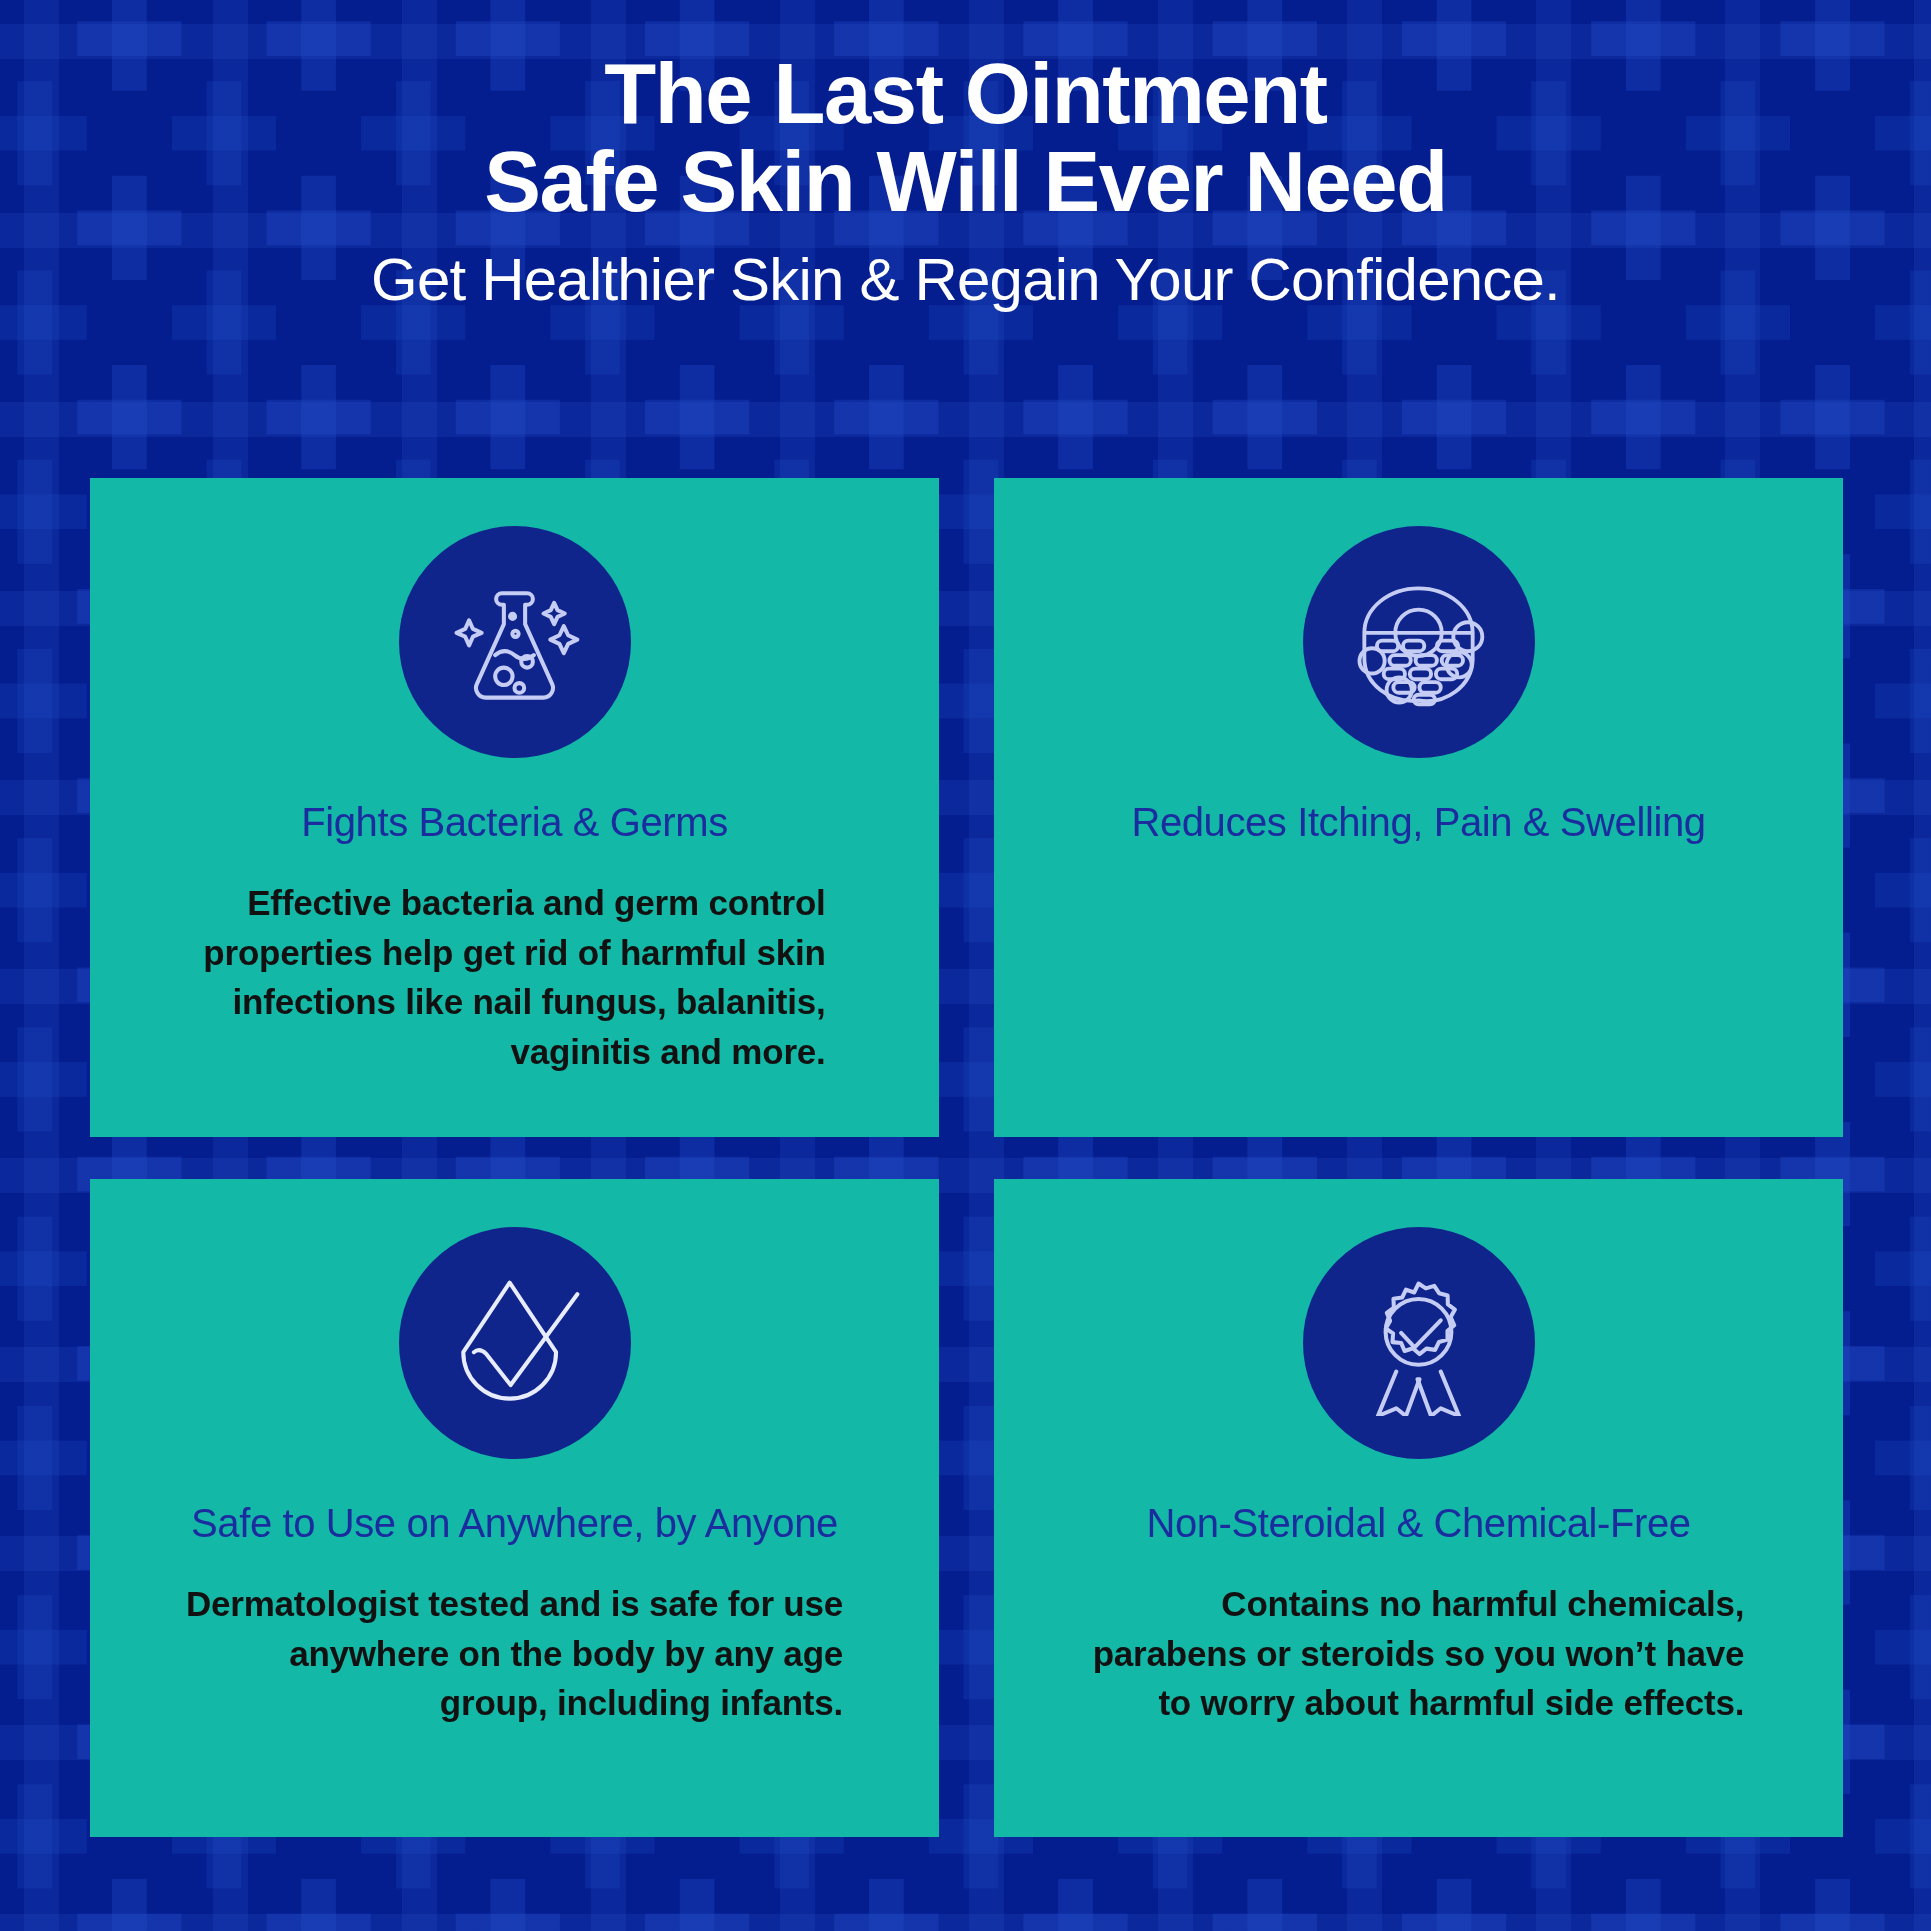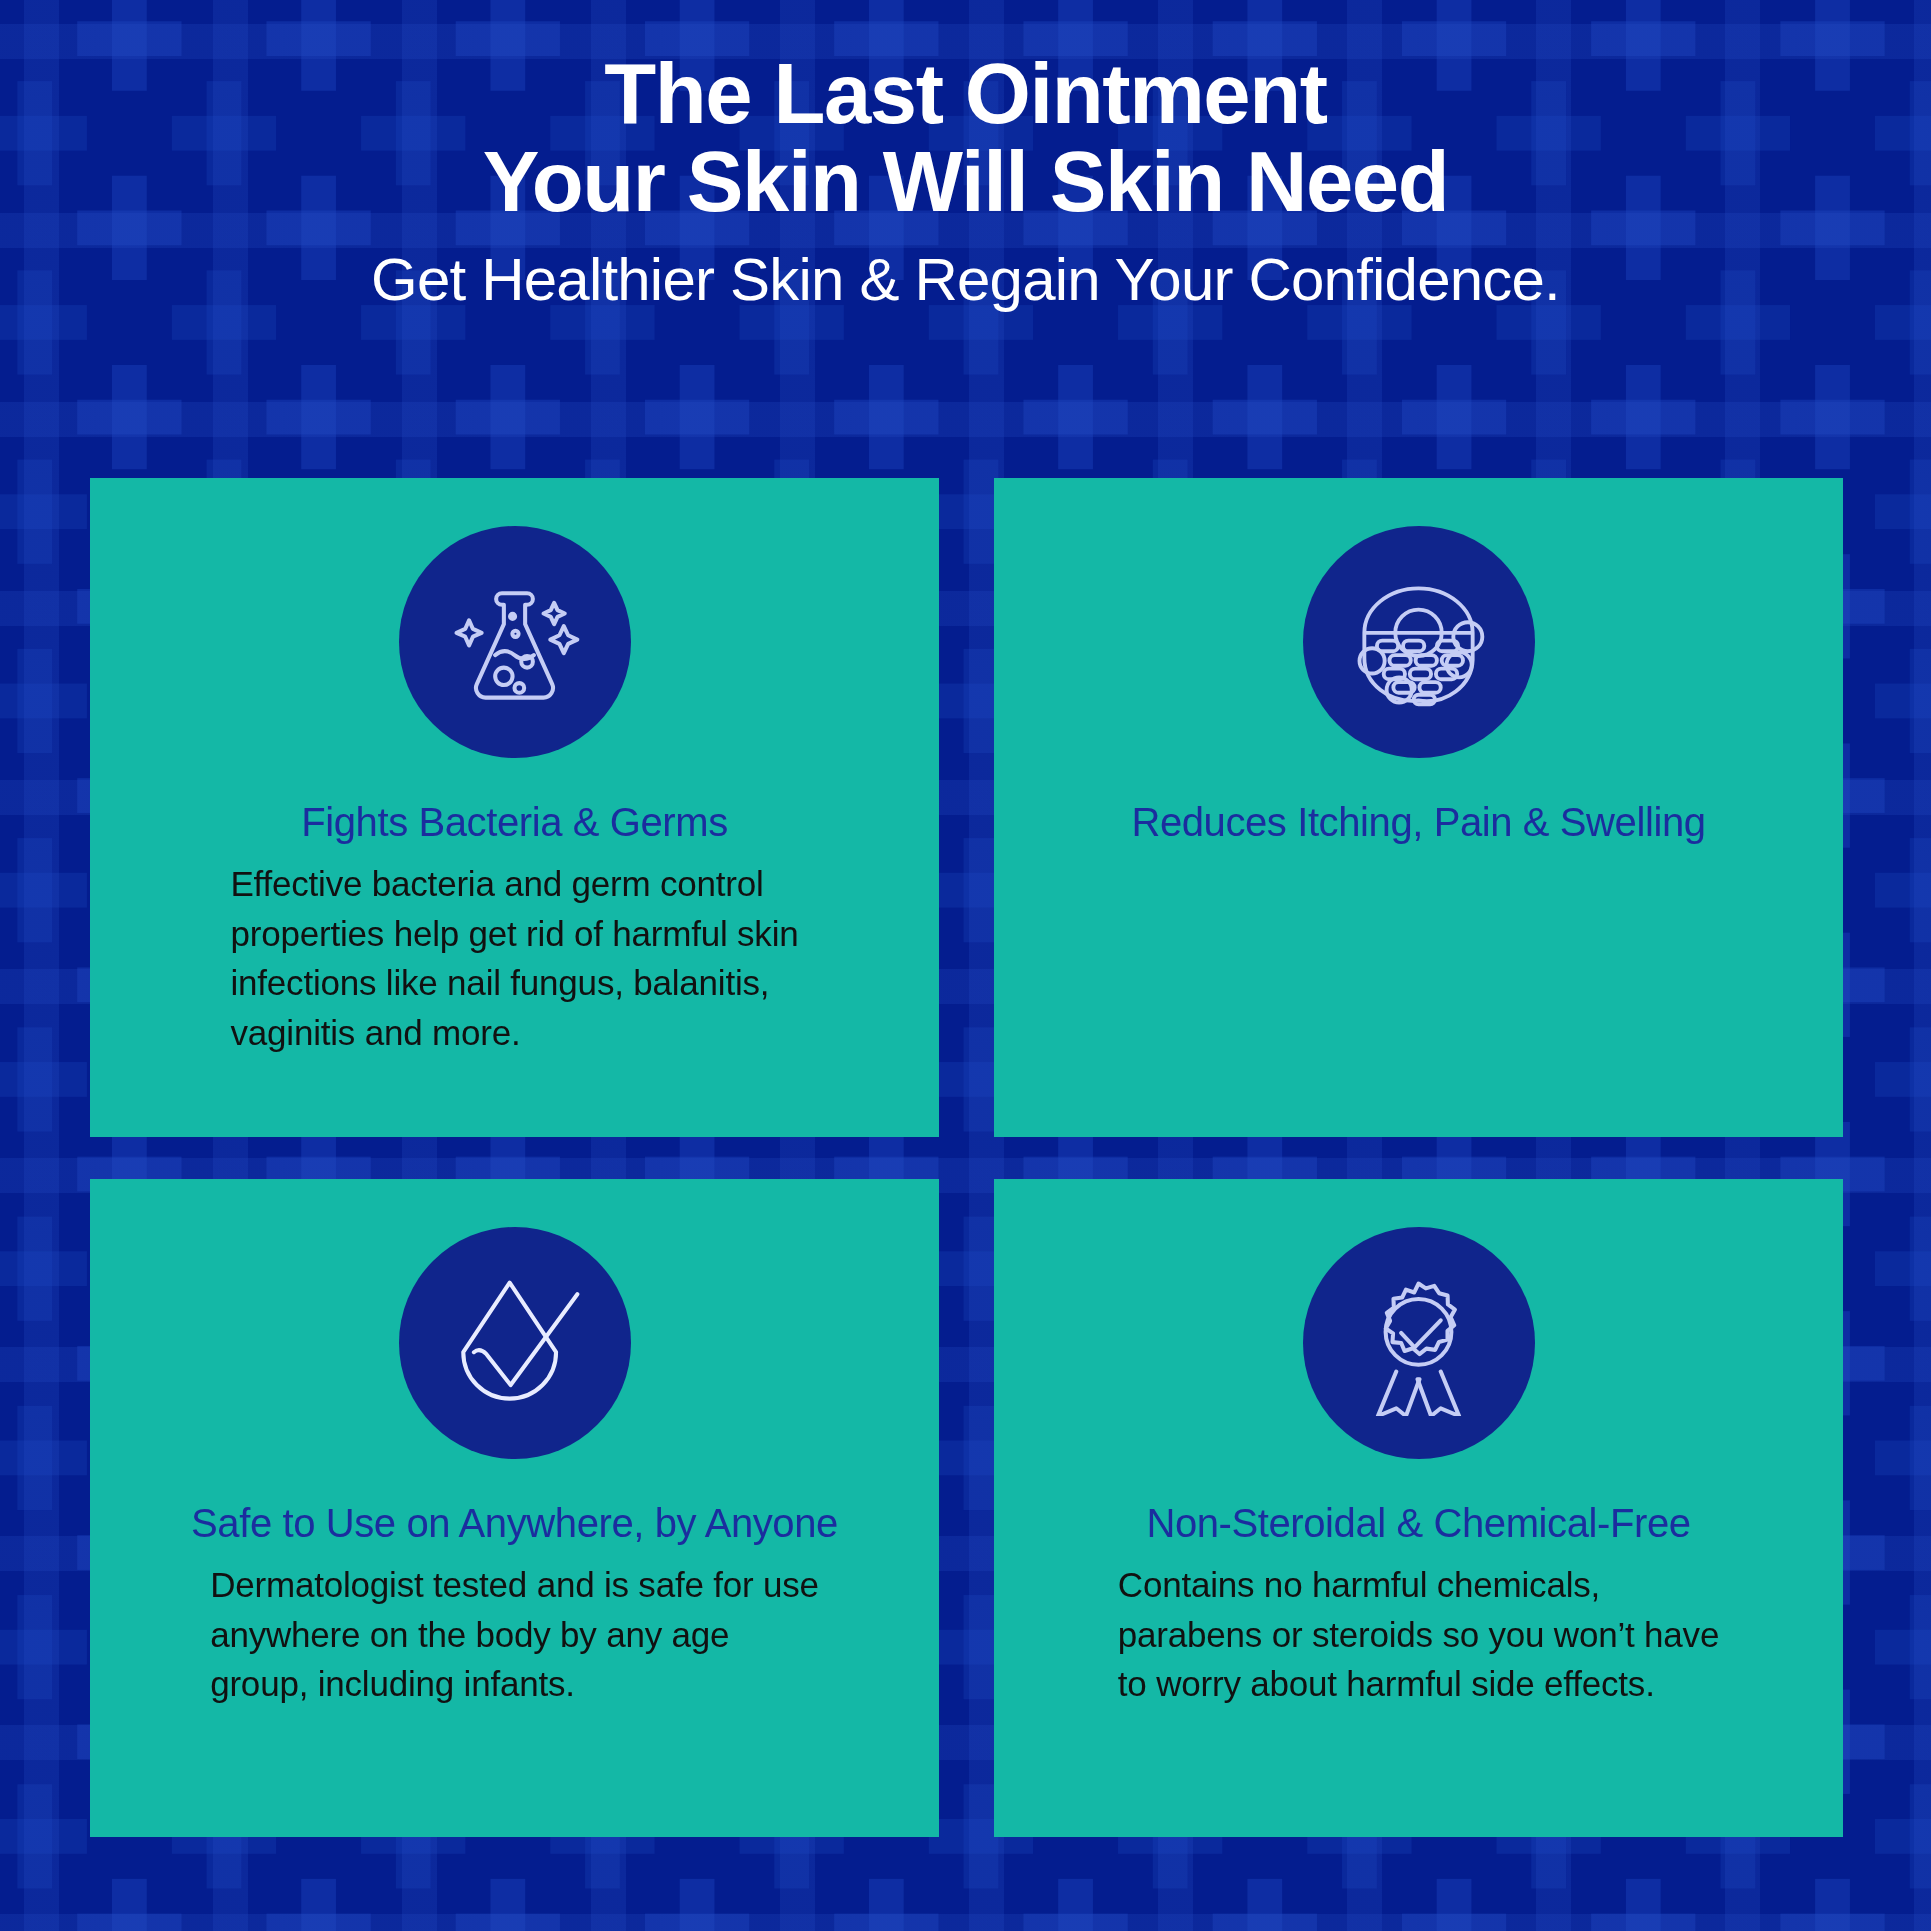--- a/index.html
+++ b/index.html
@@ -108,24 +108,24 @@
     font-weight: normal;
     letter-spacing: -0.4px;
     margin-top: 41px;
     text-align: center;
     line-height: 1.15;
   }
 
   .card-body {
     color: #111111;
     font-size: 35px;
-    font-weight: normal;
+    font-weight: bold;
     line-height: 1.42;
-    text-align: left;
-    margin-top: 14px;
+    text-align: right;
+    margin-top: 33px;
     padding: 0 58px;
     white-space: pre-line;
     letter-spacing: -0.2px;
   }
 </style>
 </head>
 <body>
 
 <div id="bg-pattern" style="background-image: none;">
     <svg width="1931" height="1931" style="position: absolute; inset: 0px;" viewBox="0 0 2000 2000">
@@ -1482,21 +1482,21 @@
         <rect x="2138" y="2276" width="108" height="36" fill="rgba(28,70,190,0.30)"></rect>
       </g>
     </svg>
   </div>
 
 <div id="page">
 
   <div class="header">
     <div class="headline">
       <div>The Last Ointment</div>
-      <div>Your Skin Will Skin Need</div>
+      <div>Safe Skin Will Ever Need</div>
     </div>
     <div class="subheadline">Get Healthier Skin &amp; Regain Your Confidence.</div>
   </div>
 
   <div class="cards">
 
     <div class="card">
       <div class="icon-circle">
         <span>
           <svg width="145" height="145" viewBox="0 0 150 150" fill="none" stroke="#c5cdf5" stroke-width="4.2" stroke-linecap="round" stroke-linejoin="round">

